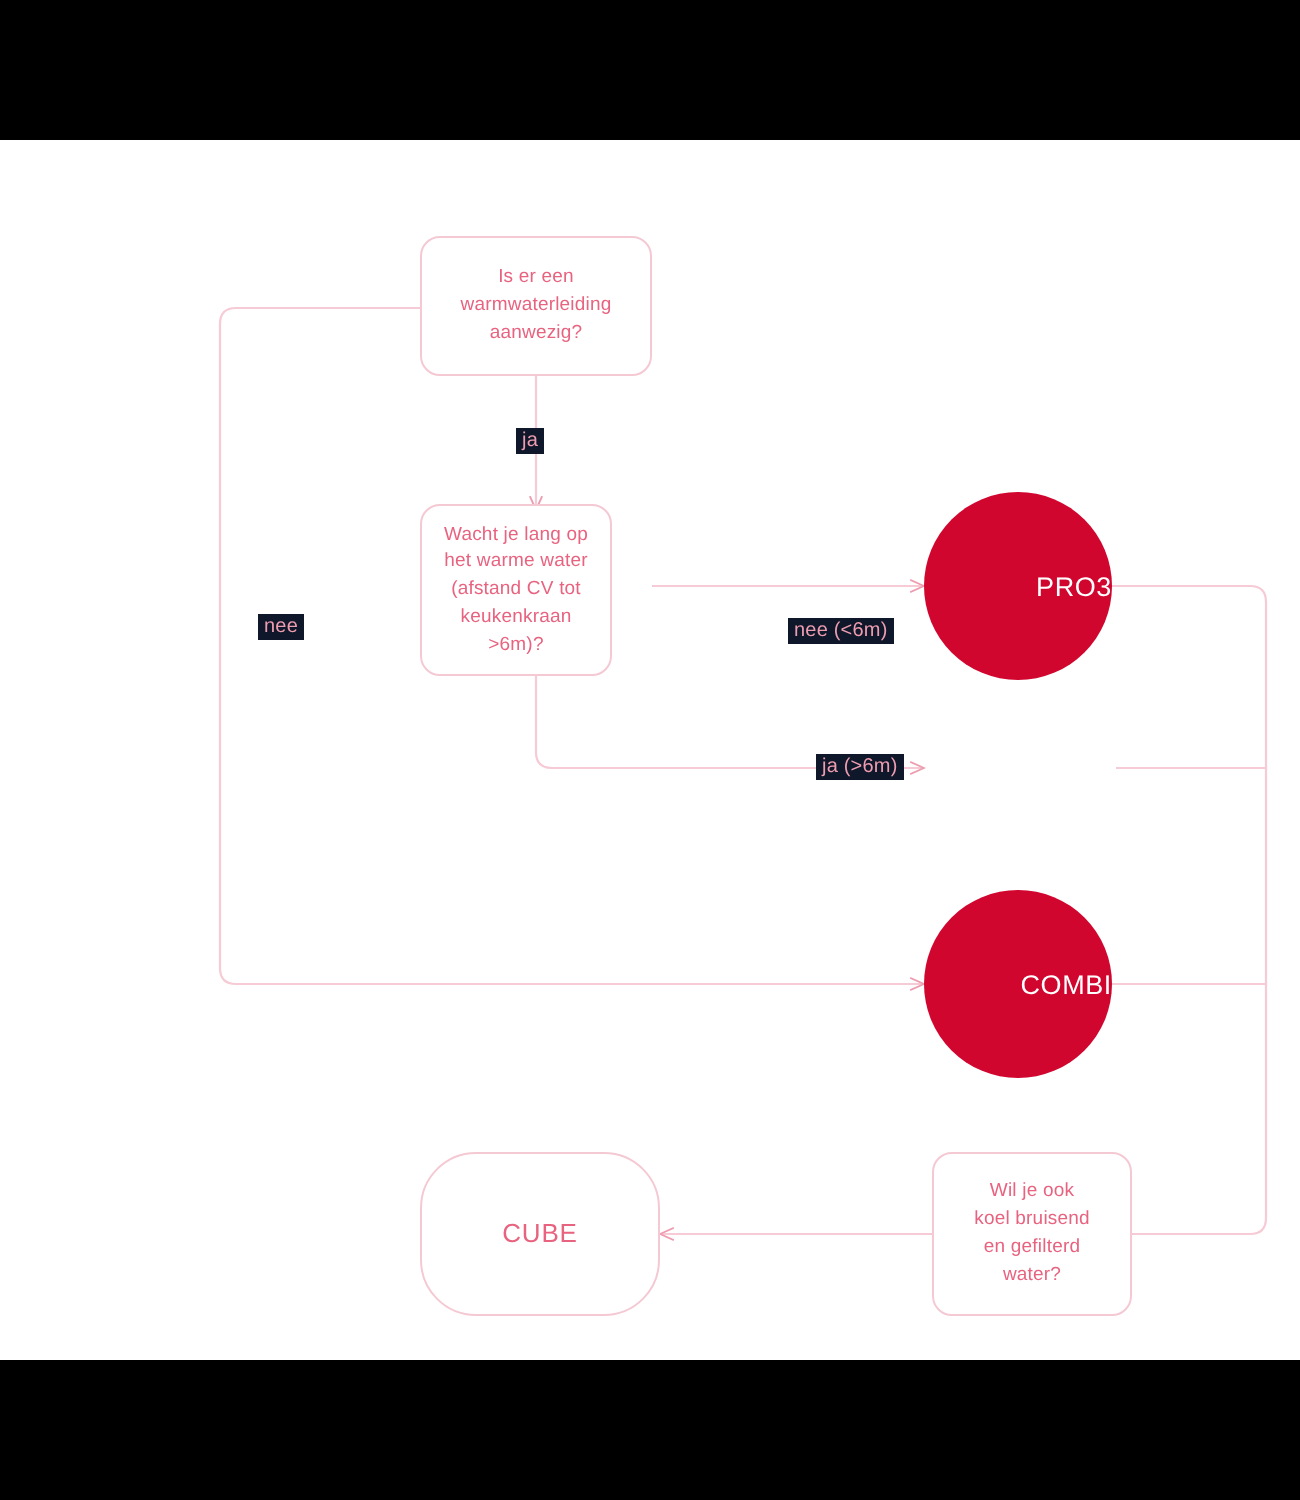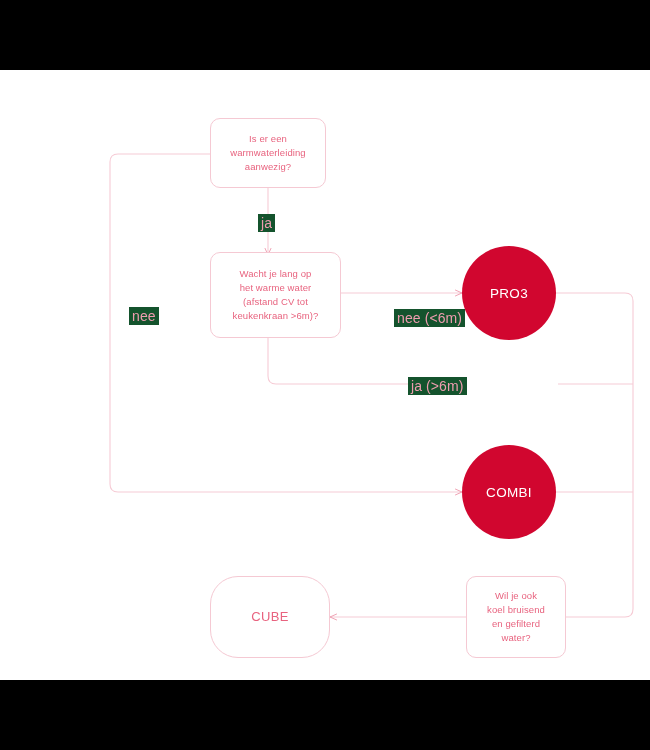--- a/index.html
+++ b/index.html
@@ -56,26 +56,27 @@
     font-size: 13px;
     color: #E8637F;
     letter-spacing: 0.4px;
   }
   .circle {
     border-radius: 50%;
     background: #D1062F;
     color: #ffffff;
     font-size: 13.5px;
     letter-spacing: 0.3px;
+    justify-content: flex-end;
   }
   .edge-label {
     position: absolute;
     color: #EE9CAF;
-    font-size: 14px;
-    background: #14532d;
+    font-size: 10px;
+    background: #0f172a;
     padding: 1px 3px;
     white-space: nowrap;
     letter-spacing: 0.1px;
   }
   .ml {
     white-space: pre-line;
   }
 </style>
 </head>
 <body>
@@ -109,21 +110,21 @@
         <path d="M 466 547 L 330 547" marker-end="url(#arrow)"></path>
       </g>
     </svg>
 
     <div class="node box ml" style="left:210px; top:48px; width:116px; height:70px;">
       <span>Is er een
 warmwaterleiding
 aanwezig?</span>
     </div>
 
-    <div class="node box ml" style="left:210px; top:182px; width:131px; height:86px;">
+    <div class="node box ml" style="left:210px; top:182px; width:96px; height:86px;">
       <span>Wacht je lang op
 het warme water
 (afstand CV tot
 keukenkraan &gt;6m)?</span>
     </div>
 
     <div class="node circle" style="left:462px; top:176px; width:94px; height:94px;">
       <span>PRO3</span>
     </div>
 

